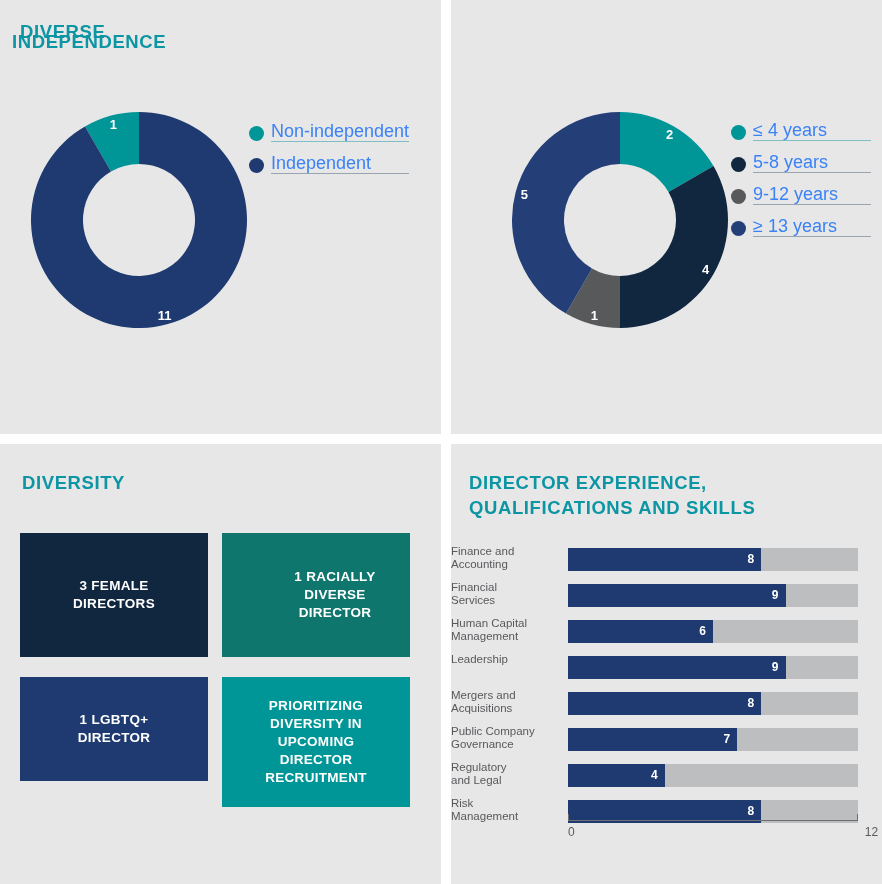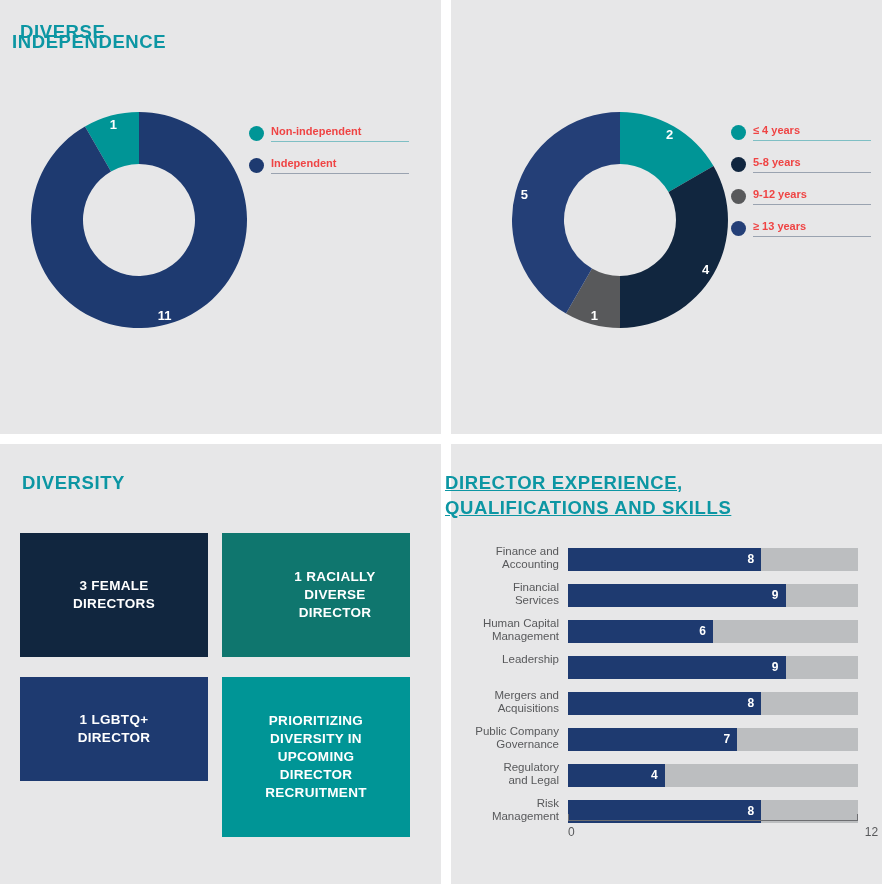--- a/index.html
+++ b/index.html
@@ -36,21 +36,21 @@
     font-weight: bold;
     font-size: 18.5px;
     letter-spacing: 0.6px;
     line-height: 25px;
     white-space: pre-line;
     margin: 0;
   }
   #title-independence { left: 12px; top: 19px; margin-top: 10px; }
   #title-tenure       { left: 20px; top: 19px; }
   #title-diversity    { left: 22px; top: 470px; }
-  #title-skills       { left: 445px; top: 470px; text-decoration: underline; }
+  #title-skills       { left: 469px; top: 470px; }
 
   
   .donut-wrap { position: absolute; }
   #donut-independence { left: 31px; top: 112px; width: 216px; height: 216px; }
   #donut-tenure       { left: 512px; top: 112px; width: 216px; height: 216px; }
   .donut-svg { display: block; width: 216px; height: 216px; }
   .slice-label {
     font-family: "Liberation Sans", sans-serif;
     font-size: 13px;
     font-weight: bold;
@@ -75,25 +75,24 @@
     margin-bottom: 1px;
   }
   .legend-text-wrap {
     flex: 1 1 auto;
     margin-left: 7px;
     border-bottom: 1px solid #9aa3b0;
     padding-bottom: 2px;
   }
   .legend-label {
     display: block;
-    color: #ef4444;
-    font-size: 11px;
+    color: #3b82f6;
+    font-size: 18px;
     line-height: 15px;
     white-space: nowrap;
-    font-weight: bold;
   }
   .legend-item.teal-rule .legend-text-wrap { border-bottom-color: #7fbfc4; }
 
   
   .tile {
     position: absolute;
     box-sizing: border-box;
     display: flex;
     align-items: center;
     justify-content: center;
@@ -102,42 +101,42 @@
     font-weight: bold;
     font-size: 13.5px;
     line-height: 18px;
     letter-spacing: 0.3px;
     white-space: pre-line;
     padding: 6px;
   }
   #tile-female   { left: 20px;  top: 533px; width: 188px; height: 124px; background: #11263f; }
   #tile-racial   { left: 222px; top: 533px; width: 188px; height: 124px; background: #0f766e; padding-left: 44px; }
   #tile-lgbtq    { left: 20px;  top: 677px; width: 188px; height: 104px; background: #1e3a70; }
-  #tile-priority { left: 222px; top: 677px; width: 188px; height: 160px; background: #009596; }
+  #tile-priority { left: 222px; top: 677px; width: 188px; height: 130px; background: #009596; }
 
   
   #skills-chart {
     position: absolute;
     left: 451px;
     top: 444px;
     width: 431px;
     height: 440px;
   }
   .bar-row {
     position: absolute;
     left: 0;
     height: 23px;
     width: 431px;
   }
   .bar-cat-label {
     position: absolute;
     left: 0;
     top: -3px;
     width: 108px;
-    text-align: right;
+    text-align: left;
     color: #58595b;
     font-size: 11.5px;
     line-height: 13px;
     white-space: pre-line;
   }
   .bar-track {
     position: absolute;
     left: 117px;
     top: 0;
     width: 290px;

